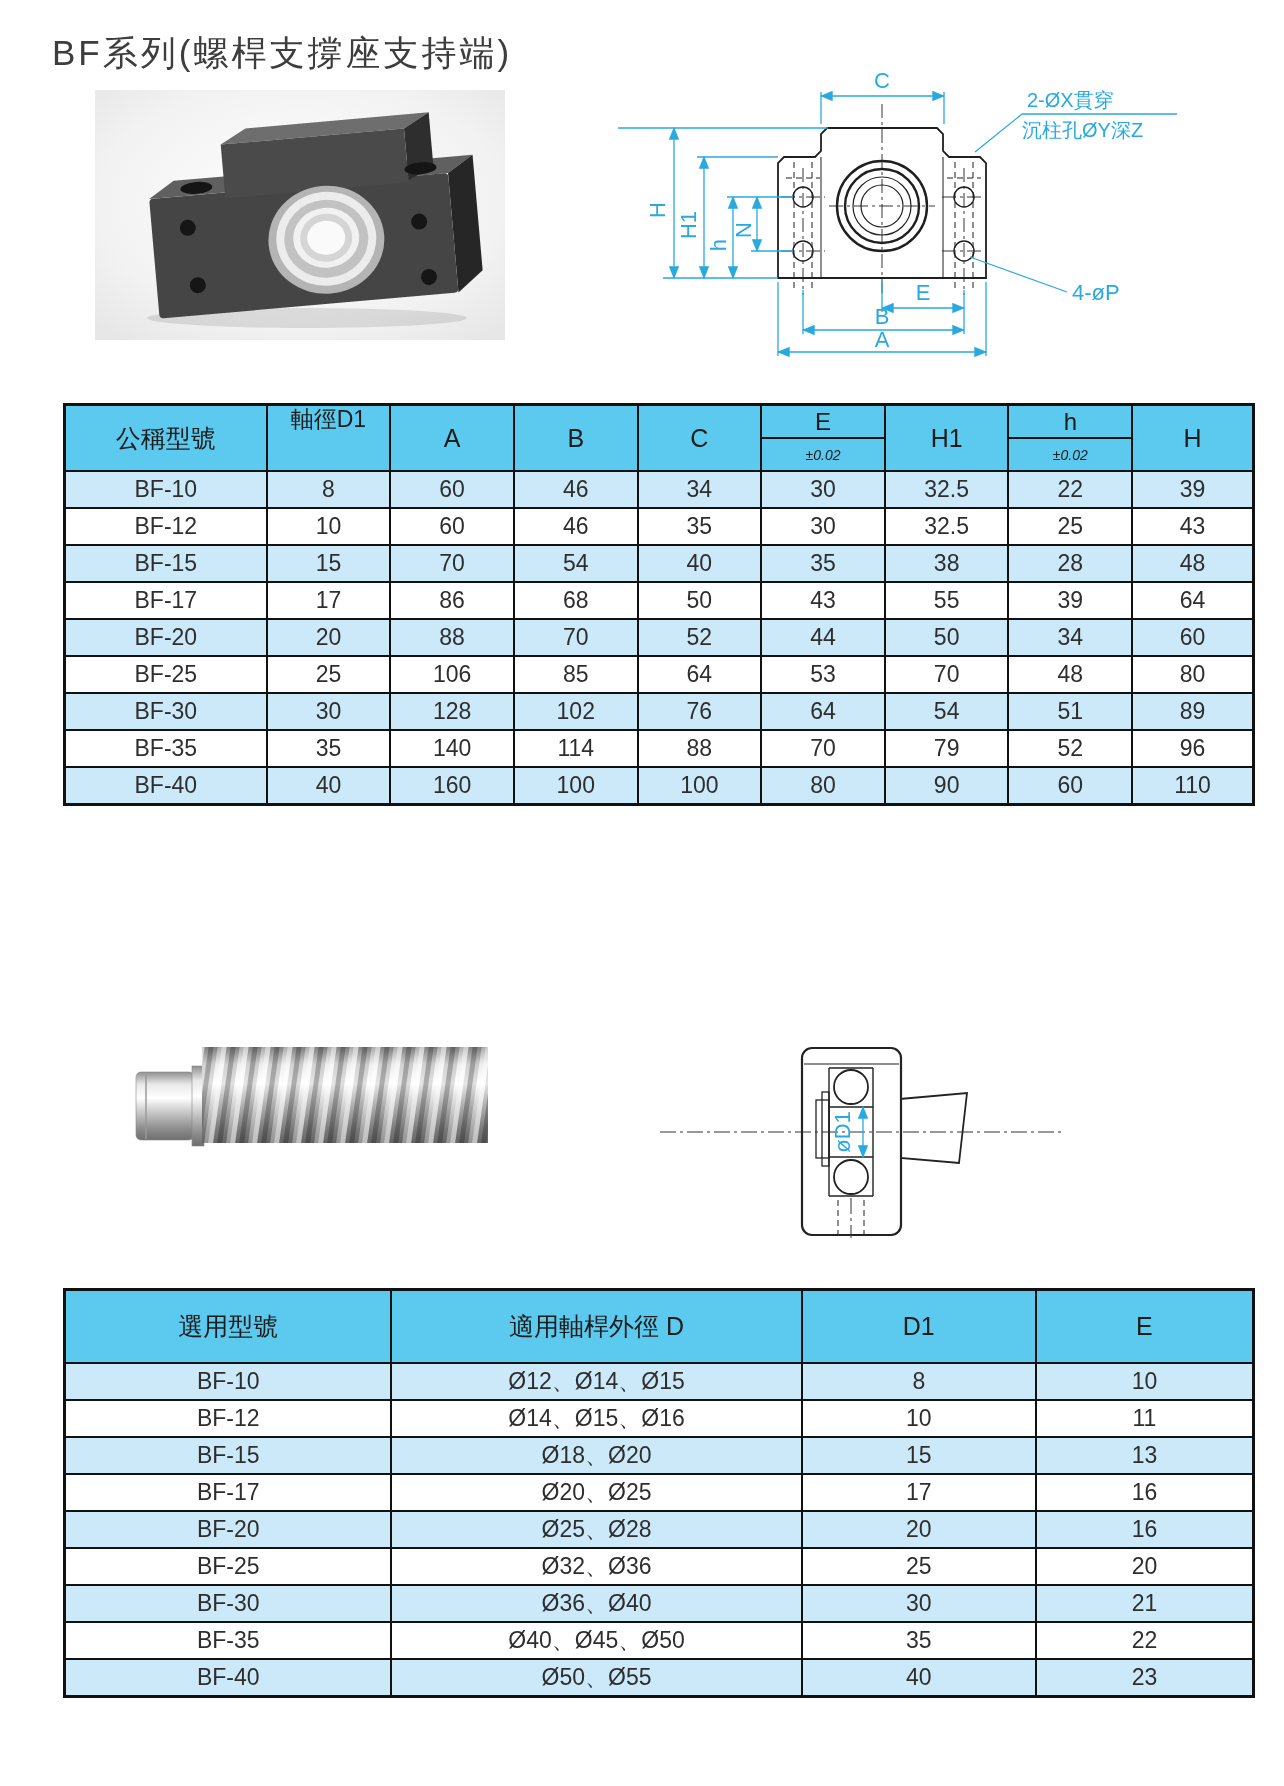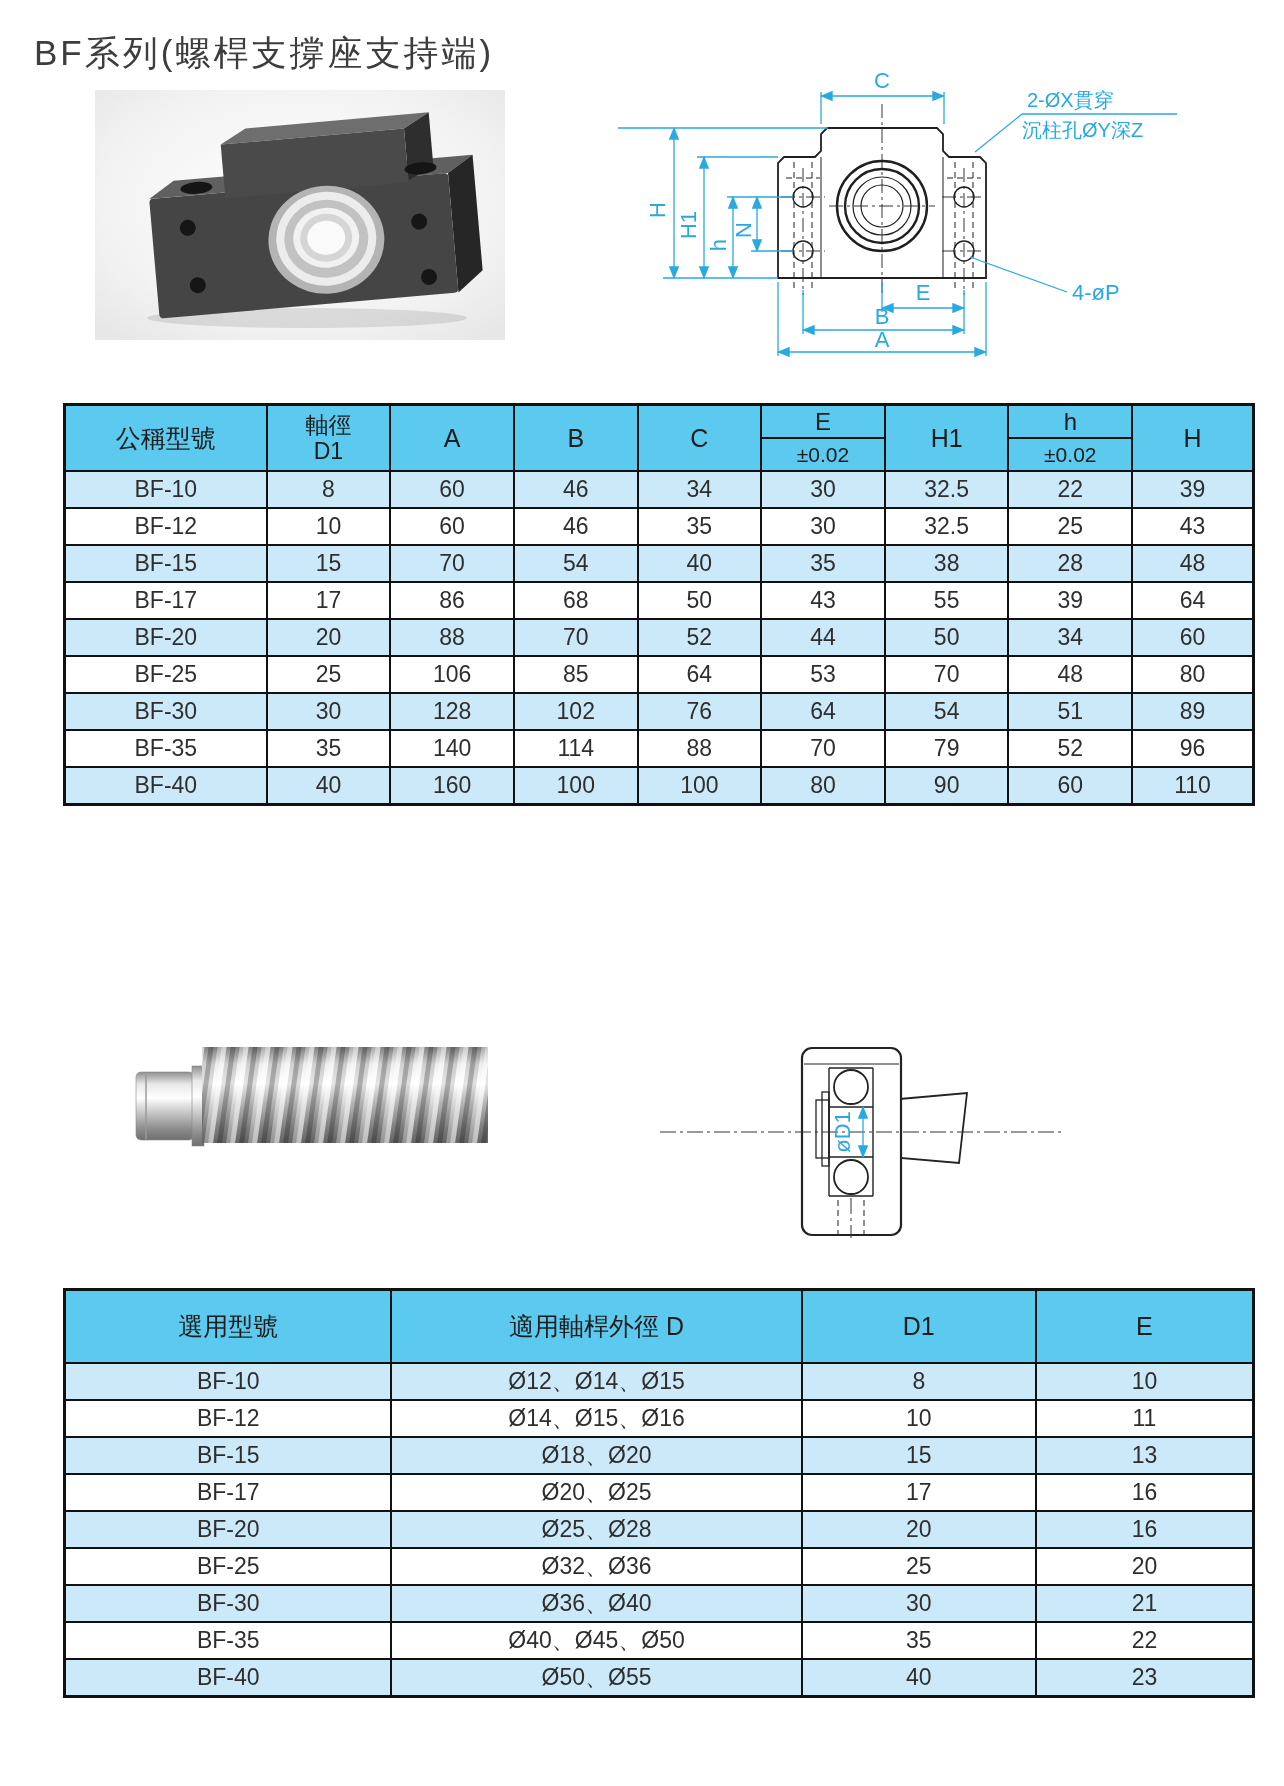--- a/index.html
+++ b/index.html
@@ -1,34 +1,34 @@
 <!DOCTYPE html>
 <html><head>
 <meta charset="utf-8">
 <style>
   html,body{margin:0;padding:0;background:#ffffff;}
   #page{position:relative;width:1284px;height:1786px;background:#ffffff;overflow:hidden;
         font-family:"Liberation Sans","DejaVu Sans",sans-serif;color:#2e2e2e;}
   .sec-title{position:absolute;font-size:35px;letter-spacing:3px;color:#3d3d3d;font-weight:400;white-space:nowrap;}
-  #title1{left:34px;top:30px;}
+  #title1{left:52px;top:30px;}
   #title2{left:34px;top:956px;}
   .abs{position:absolute;}
   table.spec{border-collapse:collapse;table-layout:fixed;width:1192px;background:#fff;}
   table.spec,table.spec th,table.spec td{border:2px solid #111;}
   table.spec{border:3px solid #111;}
   table.spec th{background:#5cc9ee;font-weight:400;color:#1c1c1c;padding:0;}
   table.spec td{text-align:center;font-size:23px;color:#2e2e2e;height:35px;padding:0;}
   table.spec tbody tr:nth-child(odd) td{background:#cbe9f9;}
   table.spec tbody tr:nth-child(even) td{background:#ffffff;}
   #table1 th{height:64px;font-size:25px;}
   #table2 th{height:71px;font-size:25px;margin-left:48px;}
-  .th-stack{display:flex;flex-direction:column;height:100%;justify-content:center;line-height:1.15;font-size:23px;}
+  .th-stack{display:flex;flex-direction:row;height:100%;justify-content:center;line-height:1.15;font-size:23px;}
   .th-split{display:flex;flex-direction:column;height:100%;}
   .th-split .top{flex:1;display:flex;align-items:center;justify-content:center;border-bottom:2px solid #111;font-size:24px;}
-  .th-split .bot{flex:1;display:flex;align-items:center;justify-content:center;font-size:21px;}
+  .th-split .bot{flex:1;display:flex;align-items:center;justify-content:center;font-size:14px;font-style:italic;}
   svg text{font-family:"Liberation Sans","DejaVu Sans",sans-serif;}
   .dimtxt{fill:#29a9e0;font-size:22px;}
   .dimtxt-s{fill:#29a9e0;font-size:20px;}
 </style>
 </head>
 <body>
 
 <div id="page">
 
   <div id="title1" class="sec-title">BF系列(螺桿支撐座支持端)</div>

